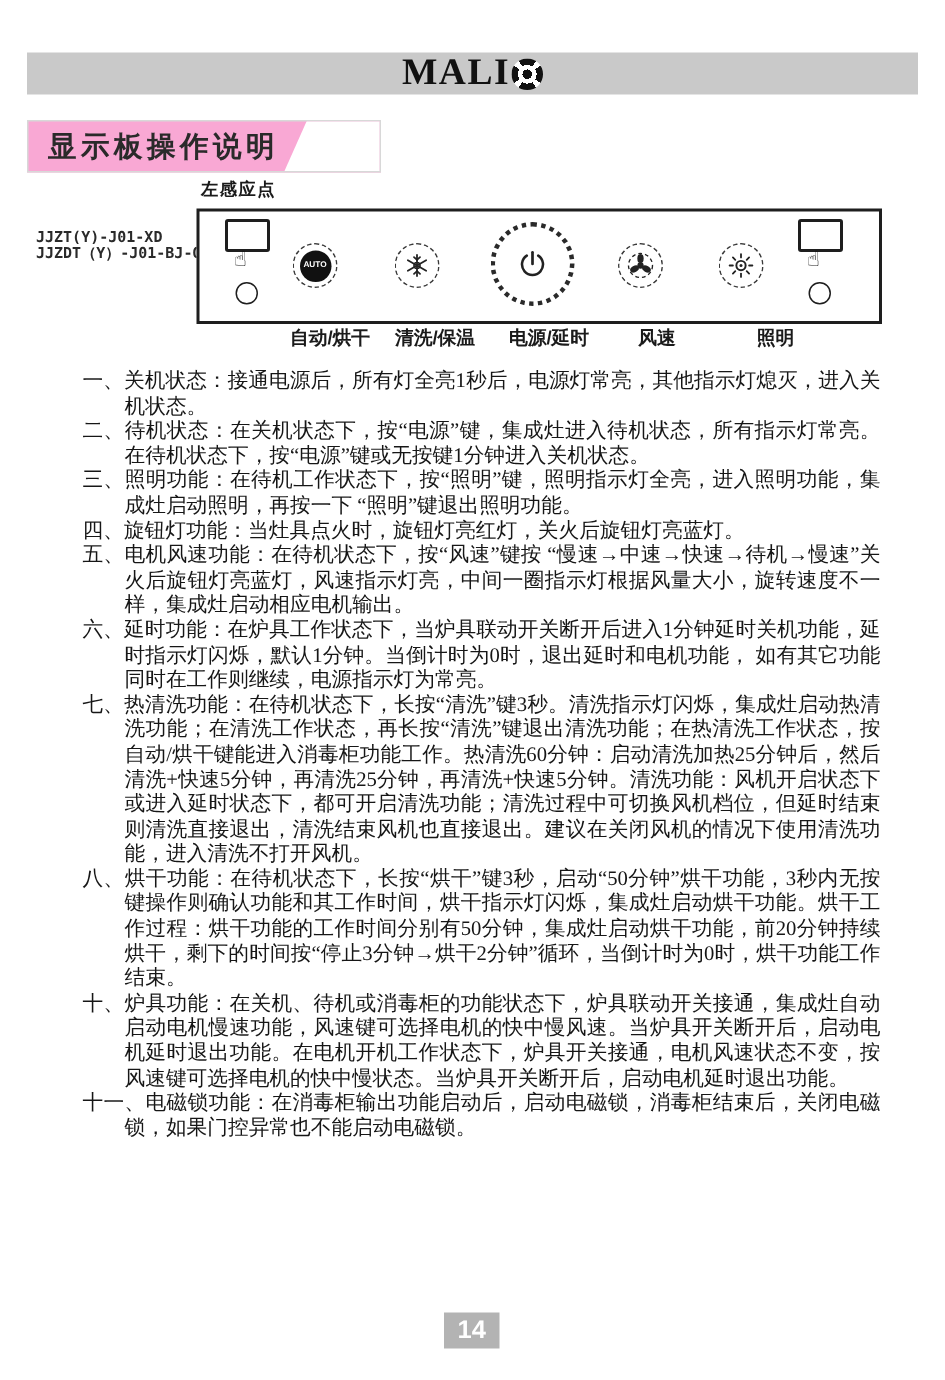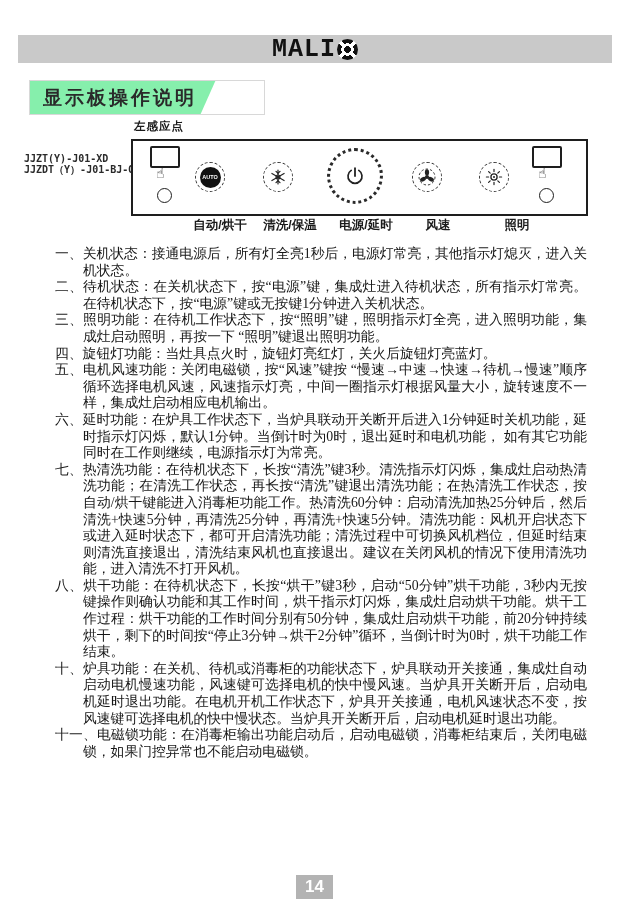--- a/index.html
+++ b/index.html
@@ -6,34 +6,34 @@
   body{
     width:630px;height:920px;position:relative;background:#ffffff;
     font-family:"Liberation Serif",serif;color:#1a1a1a;overflow:hidden;
   }
   
   .brand-band{
     position:absolute;left:18px;right:18px;top:35px;height:28px;
     background:#c9c9c9;display:flex;align-items:center;justify-content:center;
   }
   .brand-logo{
-    font-family:Liberation Mono, monospace;font-weight:bold;font-size:25px;
+    font-family:Liberation Serif, serif;font-weight:bold;font-size:25px;
     letter-spacing:1px;color:#111;display:flex;align-items:center;
   }
   .logo-o{
     display:inline-block;width:21px;height:21px;border-radius:50%;margin-left:1px;
     background:
       radial-gradient(circle at 50% 50%, #111 0 3.2px, #fff 3.2px 6.2px, rgba(0,0,0,0) 6.2px),
       conic-gradient(#111 0 33deg,#fff 33deg 57deg,#111 57deg 123deg,#fff 123deg 147deg,#111 147deg 213deg,#fff 213deg 237deg,#111 237deg 303deg,#fff 303deg 327deg,#111 327deg 360deg);
   }
   
   .title-banner{
     position:absolute;left:18px;top:80px;width:234px;height:33px;
-    background:#86efac;border:1px solid #d8d8d8;overflow:hidden;
-    display:flex;align-items:center;margin-left:11px;
+    background:#f9a8d4;border:1px solid #d8d8d8;overflow:hidden;
+    display:flex;align-items:center;
   }
   .title-banner .slash{
     position:absolute;right:-14px;top:-2px;bottom:-2px;width:70px;
     background:#ffffff;transform:skewX(-24deg);
   }
   .title-text{
     position:relative;z-index:2;margin-left:13px;
     font-family:"Liberation Sans",sans-serif;font-weight:600;font-size:19px;
     letter-spacing:3px;color:#2a2a2a;white-space:nowrap;
   }
@@ -201,21 +201,21 @@
   <span class="btn-label bl-2">电源/延时</span>
   <span class="btn-label bl-3">风速</span>
   <span class="btn-label bl-4">照明</span>
 </div>
 
 <div class="instructions">
   <p><span>一、</span><span>关机状态：接通电源后，所有灯全亮1秒后，电源灯常亮，其他指示灯熄灭，进入关机状态。</span></p>
   <p><span>二、</span><span>待机状态：在关机状态下，按“电源”键，集成灶进入待机状态，所有指示灯常亮。在待机状态下，按“电源”键或无按键1分钟进入关机状态。</span></p>
   <p><span>三、</span><span>照明功能：在待机工作状态下，按“照明”键，照明指示灯全亮，进入照明功能，集成灶启动照明，再按一下 “照明”键退出照明功能。</span></p>
   <p><span>四、</span><span>旋钮灯功能：当灶具点火时，旋钮灯亮红灯，关火后旋钮灯亮蓝灯。</span></p>
-  <p><span>五、</span><span>电机风速功能：关闭电磁锁，按“风速”键按 “慢速→中速→快速→待机→慢速”顺序循环选择电机风速，风速指示灯亮，中间一圈指示灯根据风量大小，旋转速度不一样，集成灶启动相应电机输出。</span></p>
+  <p><span>五、</span><span>电机风速功能：在待机状态下，按“风速”键按 “慢速→中速→快速→待机→慢速”关火后旋钮灯亮蓝灯，风速指示灯亮，中间一圈指示灯根据风量大小，旋转速度不一样，集成灶启动相应电机输出。</span></p>
   <p><span>六、</span><span>延时功能：在炉具工作状态下，当炉具联动开关断开后进入1分钟延时关机功能，延时指示灯闪烁，默认1分钟。当倒计时为0时，退出延时和电机功能， 如有其它功能同时在工作则继续，电源指示灯为常亮。</span></p>
   <p><span>七、</span><span>热清洗功能：在待机状态下，长按“清洗”键3秒。清洗指示灯闪烁，集成灶启动热清洗功能；在清洗工作状态，再长按“清洗”键退出清洗功能；在热清洗工作状态，按自动/烘干键能进入消毒柜功能工作。热清洗60分钟：启动清洗加热25分钟后，然后清洗+快速5分钟，再清洗25分钟，再清洗+快速5分钟。清洗功能：风机开启状态下或进入延时状态下，都可开启清洗功能；清洗过程中可切换风机档位，但延时结束则清洗直接退出，清洗结束风机也直接退出。建议在关闭风机的情况下使用清洗功能，进入清洗不打开风机。</span></p>
   <p><span>八、</span><span>烘干功能：在待机状态下，长按“烘干”键3秒，启动“50分钟”烘干功能，3秒内无按键操作则确认功能和其工作时间，烘干指示灯闪烁，集成灶启动烘干功能。烘干工作过程：烘干功能的工作时间分别有50分钟，集成灶启动烘干功能，前20分钟持续烘干，剩下的时间按“停止3分钟→烘干2分钟”循环，当倒计时为0时，烘干功能工作结束。</span></p>
   <p><span>十、</span><span>炉具功能：在关机、待机或消毒柜的功能状态下，炉具联动开关接通，集成灶自动启动电机慢速功能，风速键可选择电机的快中慢风速。当炉具开关断开后，启动电机延时退出功能。在电机开机工作状态下，炉具开关接通，电机风速状态不变，按风速键可选择电机的快中慢状态。当炉具开关断开后，启动电机延时退出功能。</span></p>
   <p><span>十一、</span><span>电磁锁功能：在消毒柜输出功能启动后，启动电磁锁，消毒柜结束后，关闭电磁锁，如果门控异常也不能启动电磁锁。</span></p>
 </div>
 
 <div class="page-num">14</div>
 
 </body></html>

